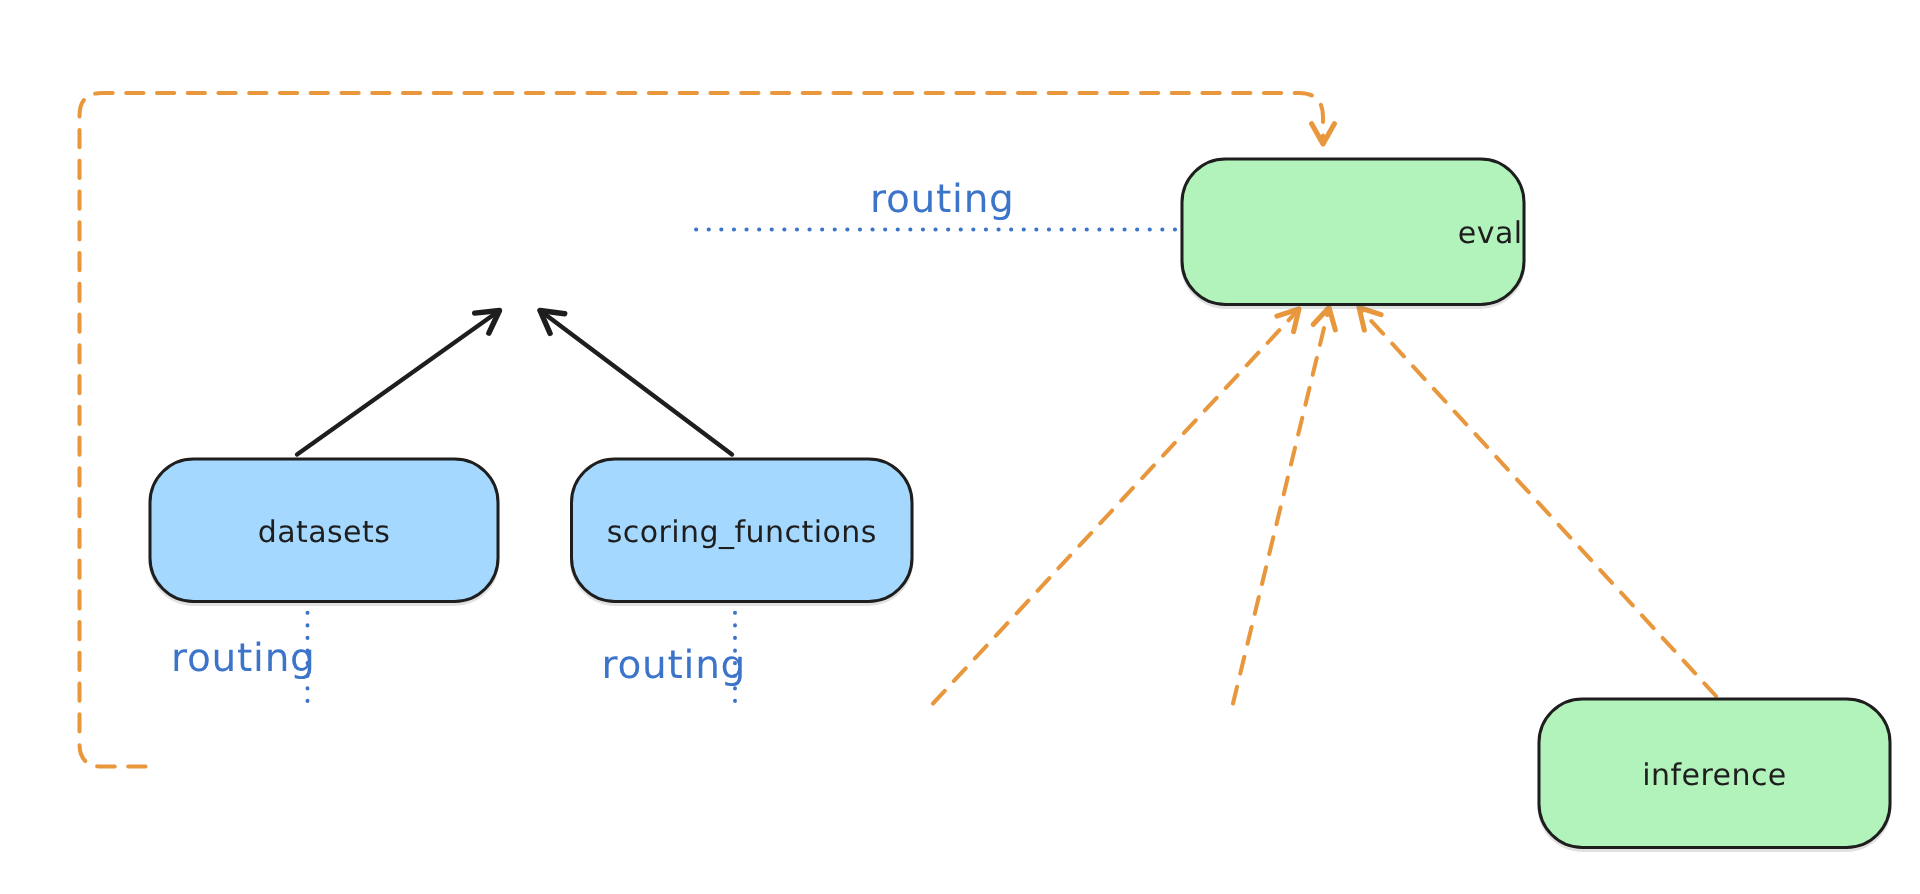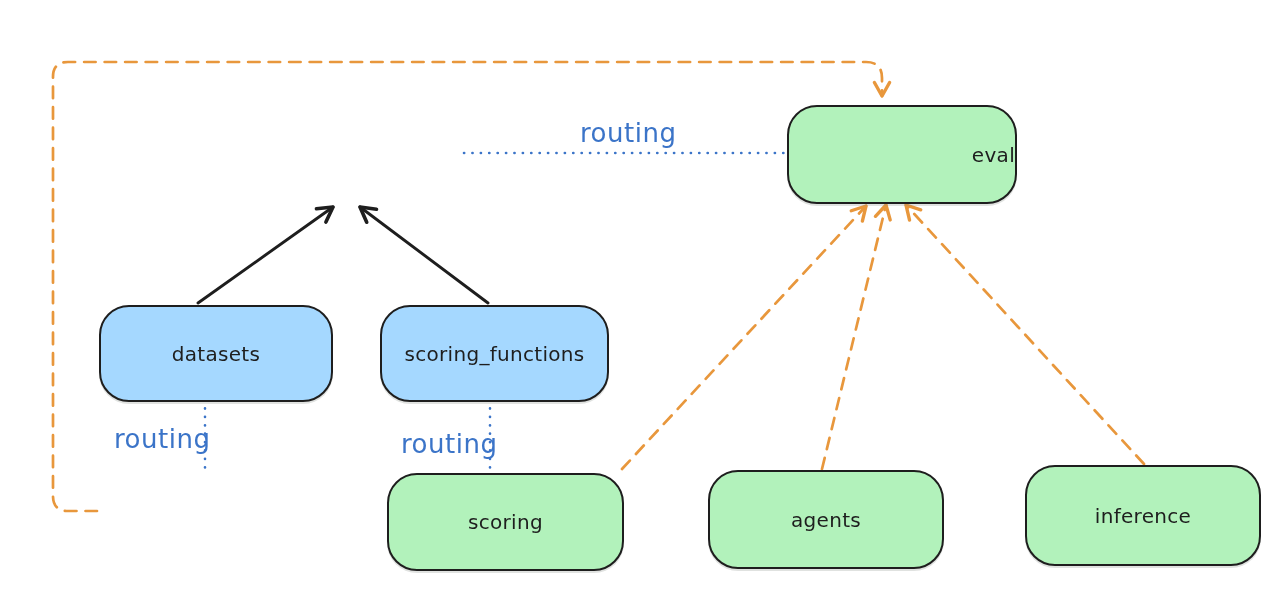--- a/index.html
+++ b/index.html
@@ -73,27 +73,21 @@
 
   <div class="node blue" style="left:99px;top:305px;width:230px;height:93px;">
     <span>datasets</span>
   </div>
 
   <div class="node blue" style="left:380px;top:305px;width:225px;height:93px;">
     <span>scoring_functions</span>
   </div>
 
 
-  <div class="node green" style="left:387px;top:473px;width:233px;height:94px;">
-    <span>scoring</span>
-  </div>
 
-  <div class="node green" style="left:708px;top:470px;width:232px;height:95px;">
-    <span>agents</span>
-  </div>
 
   <div class="node green" style="left:1025px;top:465px;width:232px;height:97px;">
     <span>inference</span>
   </div>
 
   <div class="edge-label" style="left:580px;top:118px;">routing</div>
   <div class="edge-label" style="left:114px;top:424px;">routing</div>
   <div class="edge-label" style="left:401px;top:429px;">routing</div>
 
 </div>

